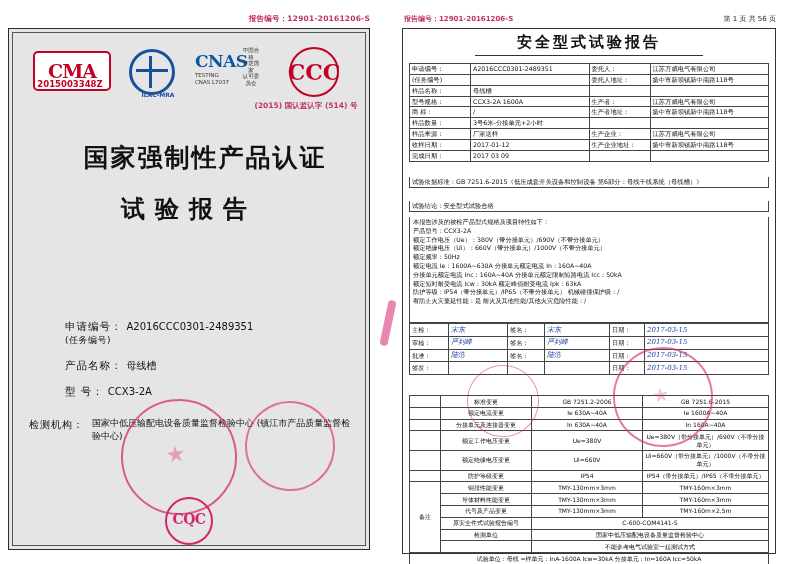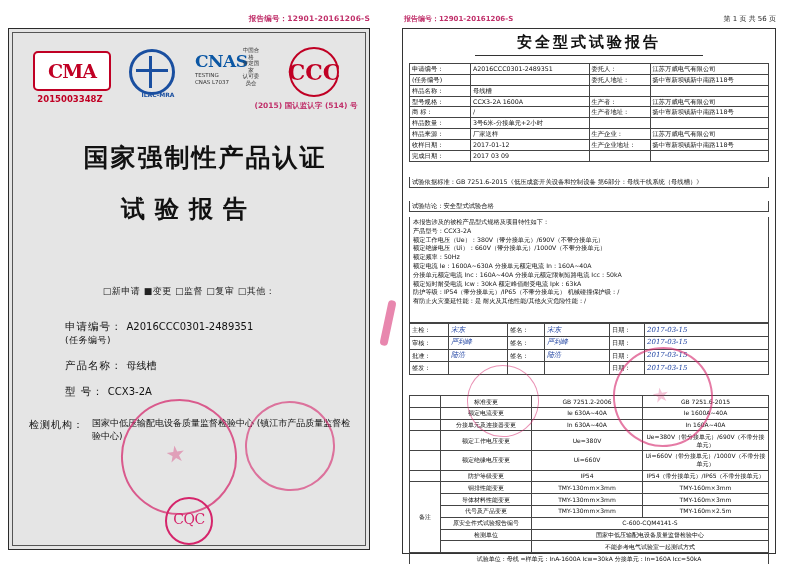--- a/index.html
+++ b/index.html
@@ -11,21 +11,21 @@
   .left-report-no{position:absolute;right:6px;top:0;font-size:7.5px;color:#c0306a;font-weight:bold;letter-spacing:.2px;}
   .left-frame{position:absolute;left:0;top:14px;width:360px;height:520px;border:1.6px solid #2b2b2b;background:#e5e5e5;}
   .left-frame:after{content:"";position:absolute;left:3px;top:3px;right:3px;bottom:3px;border:0.6px solid #555;}
 
   .logos{position:absolute;left:0;top:18px;width:100%;height:62px;}
   .logo{position:absolute;}
 
   
   .logo-ma{left:24px;top:4px;width:74px;height:36px;border:2px solid #c00024;border-radius:5px;display:flex;align-items:center;justify-content:center;background:#fff;}
   .logo-ma .ma-txt{font-family:"DejaVu Serif","Liberation Serif",serif;font-weight:bold;font-size:19px;color:#c00024;letter-spacing:-1px;}
-  .ma-code{position:absolute;left:12px;top:47px;width:98px;text-align:center;font-size:8.5px;color:#c00024;font-weight:bold;}
+  .ma-code{position:absolute;left:12px;top:32px;width:98px;text-align:center;font-size:8.5px;color:#c00024;font-weight:bold;}
 
   
   .logo-ilac{left:120px;top:2px;width:54px;height:40px;}
   .ilac-ring{position:absolute;left:0;top:0;width:40px;height:40px;border-radius:50%;border:3px solid #1a4fa0;}
   .ilac-ring:before{content:"";position:absolute;left:4px;top:17px;width:32px;height:3px;background:#1a4fa0;}
   .ilac-ring:after{content:"";position:absolute;left:17px;top:4px;width:3px;height:32px;background:#1a4fa0;}
   .ilac-label{position:absolute;left:0;top:42px;width:58px;text-align:center;font-size:6px;color:#1a4fa0;font-weight:bold;}
 
   
   .logo-cnas{left:186px;top:4px;width:66px;height:42px;}
@@ -53,21 +53,21 @@
   .org-label{float:left;letter-spacing:1px;font-family:Liberation Serif, serif;}
   .org-value{margin-left:63px;font-size:9px;line-height:1.45;}
 
   
   .stamp-left-1{position:absolute;left:112px;top:370px;width:112px;height:112px;border:2.2px solid #d5256b;border-radius:50%;opacity:.72;transform:rotate(-8deg);}
   .stamp-left-1:after{content:"";position:absolute;left:44px;top:44px;width:18px;height:18px;background:#d5256b;opacity:.5;clip-path:polygon(50% 0%,61% 35%,98% 35%,68% 57%,79% 91%,50% 70%,21% 91%,32% 57%,2% 35%,39% 35%);}
   .stamp-left-2{position:absolute;left:236px;top:372px;width:86px;height:86px;border:2px solid #d5256b;border-radius:50%;opacity:.6;transform:rotate(6deg);}
 
   .cqc-logo{position:absolute;left:0;top:468px;width:100%;text-align:center;}
   .cqc-circle{display:inline-block;width:44px;height:44px;border:2.4px solid #d5256b;border-radius:50%;position:relative;}
-  .cqc-text{position:absolute;left:0;top:12px;width:44px;text-align:center;font-family:"DejaVu Serif","Liberation Serif",serif;font-size:14px;font-weight:normal;color:#d5256b;letter-spacing:-.5px;}
+  .cqc-text{position:absolute;left:0;top:12px;width:44px;text-align:center;font-family:"DejaVu Serif","Liberation Serif",serif;font-size:14px;font-weight:bold;color:#d5256b;letter-spacing:-.5px;}
 
   
   .right-doc{position:absolute;left:400px;top:14px;width:378px;height:544px;}
   .r-head{position:absolute;left:0;top:0;width:378px;height:12px;font-size:7px;color:#c0306a;font-weight:bold;}
   .r-head .rno{position:absolute;left:4px;top:0;}
   .r-head .rpg{position:absolute;right:2px;top:0;color:#222;font-weight:normal;font-size:7px;}
 
   .r-frame{position:absolute;left:2px;top:14px;width:372px;height:524px;border:1.4px solid #333;background:#fff;}
   .r-title{position:absolute;left:0;top:4px;width:100%;text-align:center;font-family:"DejaVu Serif","Liberation Serif",serif;font-size:15px;font-weight:bold;letter-spacing:3px;color:#111;}
   .r-title-rule{position:absolute;left:72px;top:26px;width:228px;height:0;border-bottom:1.1px solid #333;}
@@ -129,21 +129,20 @@
 
         <div class="logo logo-ccc">
           <span class="ccc-inner">CCC</span>
         </div>
         <div class="ccc-note">(2015) 国认监认字 (514) 号</div>
       </div>
 
       <div class="left-title">国家强制性产品认证</div>
       <div class="left-subtitle">试验报告</div>
 
-      <div class="checkrow">□新申请  ■变更  □监督  □复审  □其他：</div>
 
       <div class="field-block">
         <div class="field-line">
           <span class="field-label">申请编号：</span><span class="field-value">A2016CCC0301-2489351</span>
           <div class="field-sub">(任务编号)</div>
         </div>
         <div class="field-line">
           <span class="field-label">产品名称：</span><span class="field-value">母线槽</span>
         </div>
         <div class="field-line">

